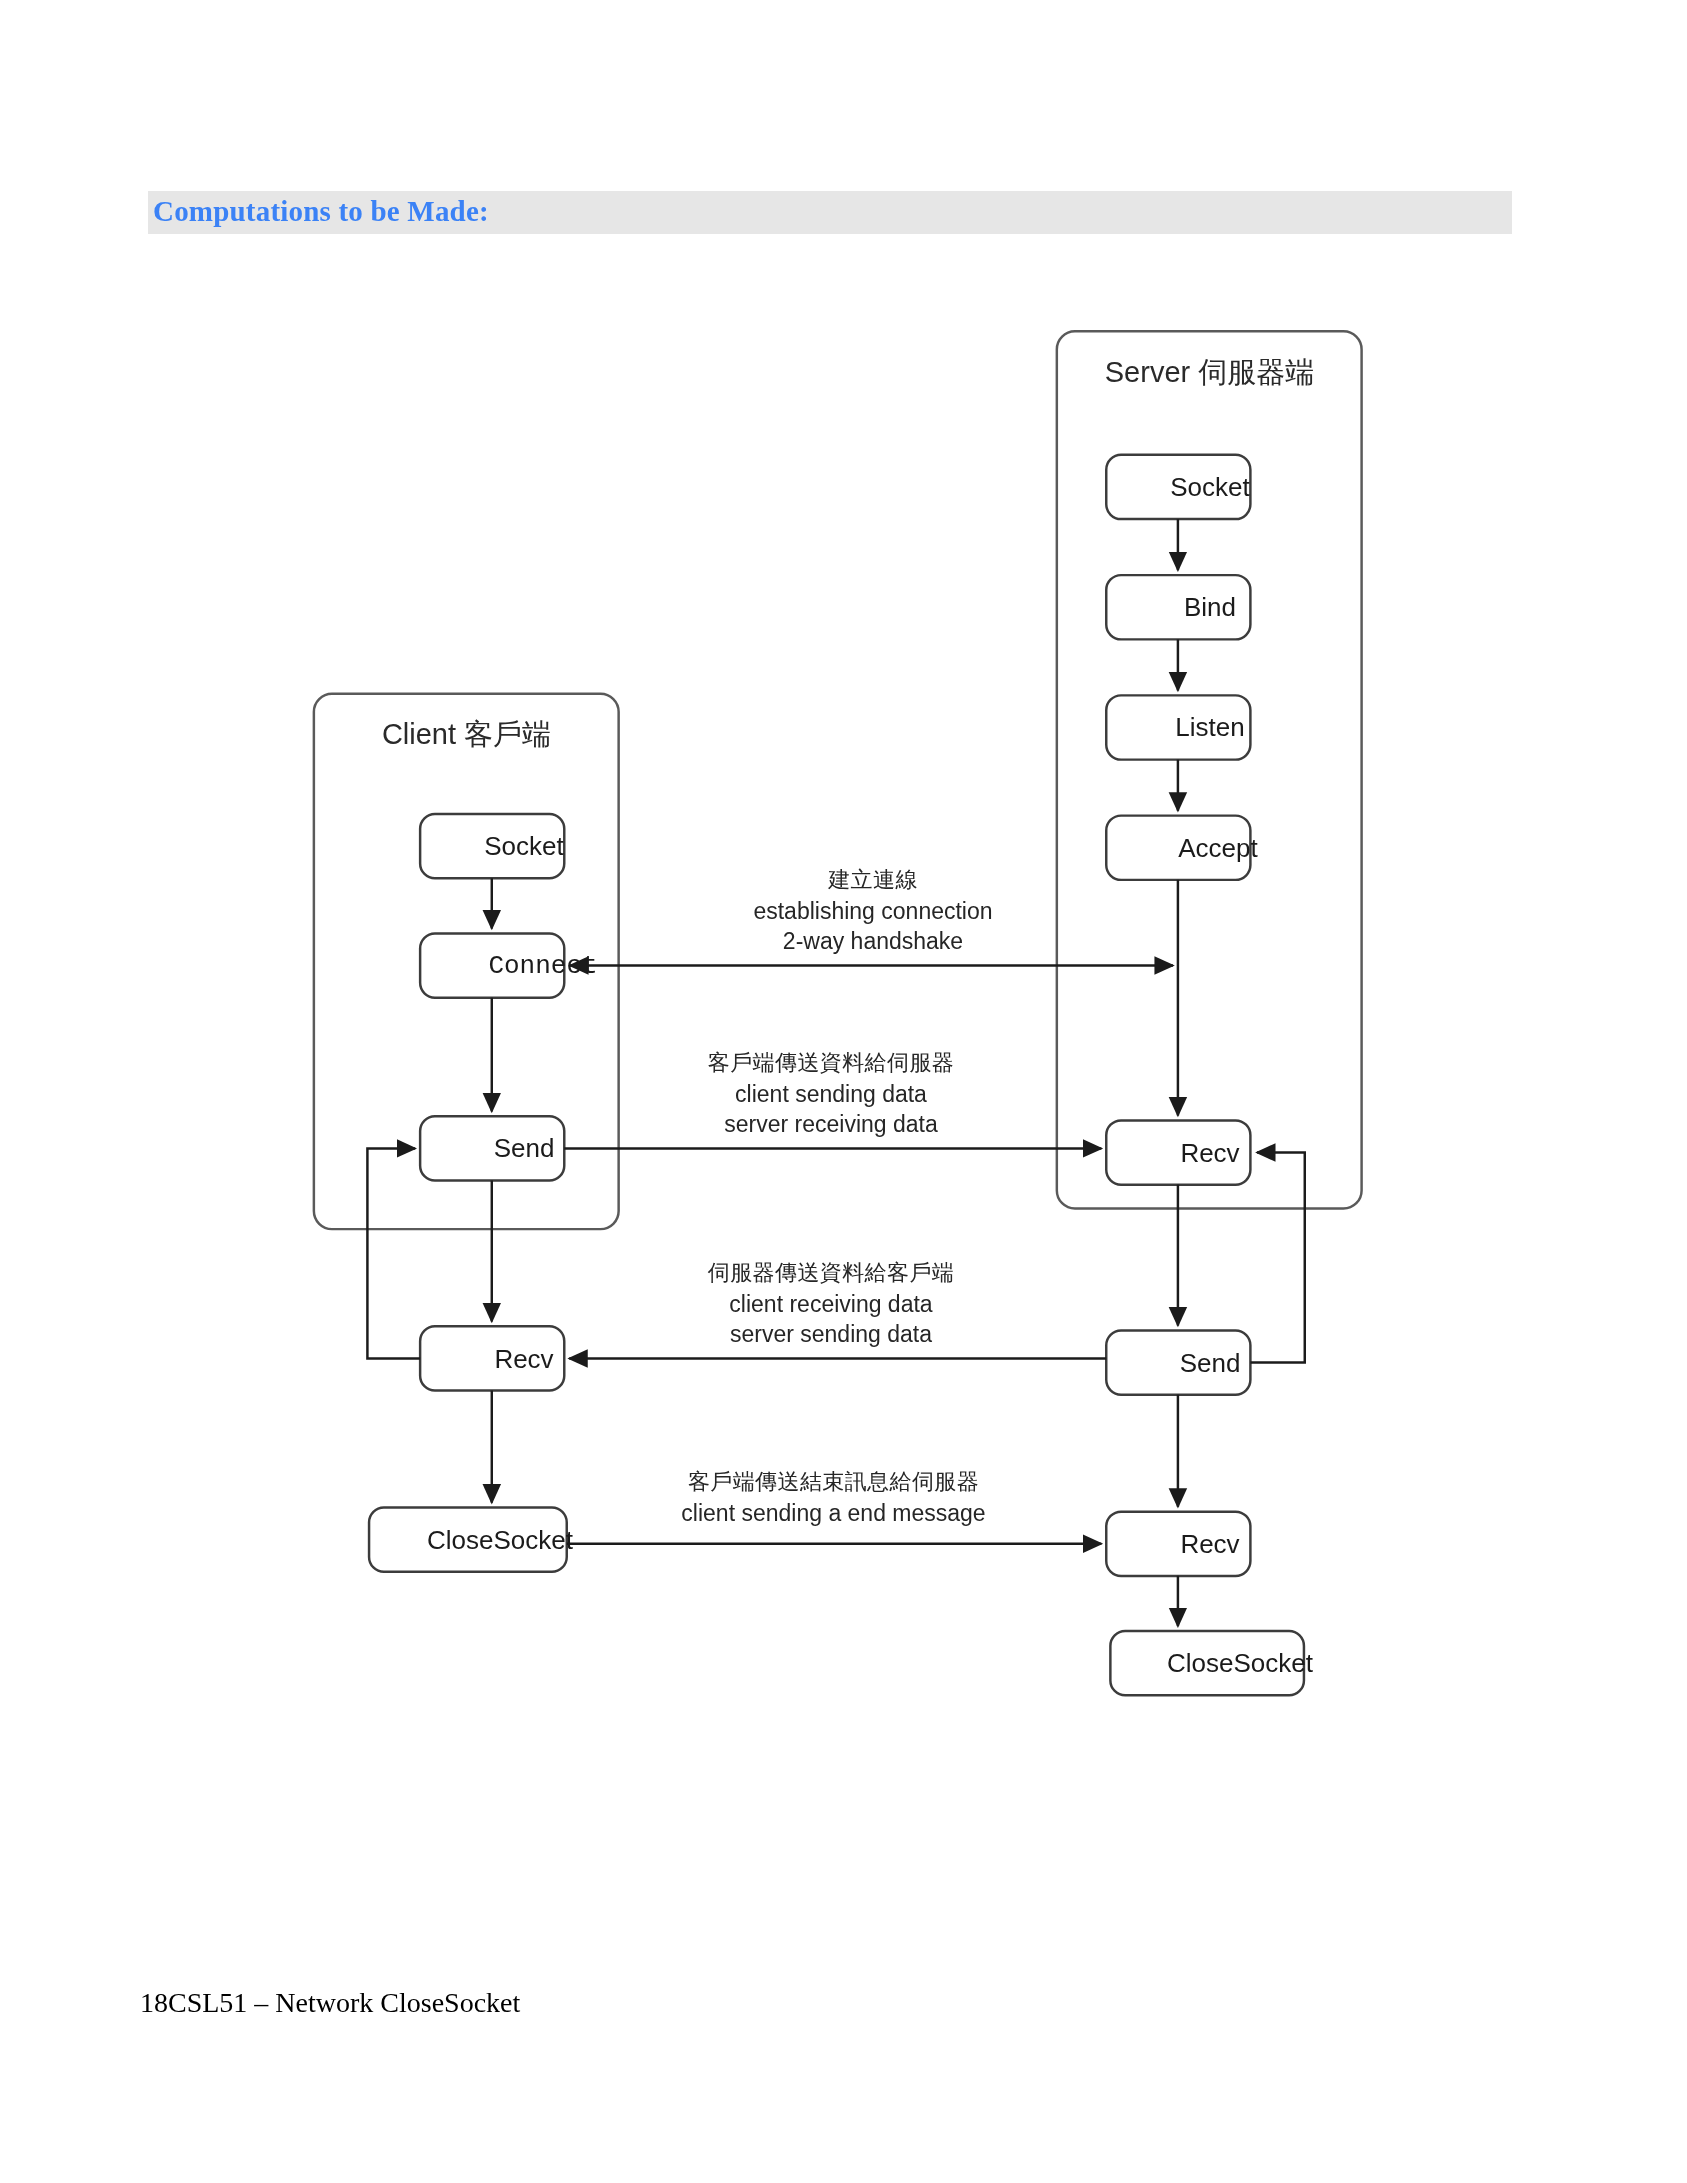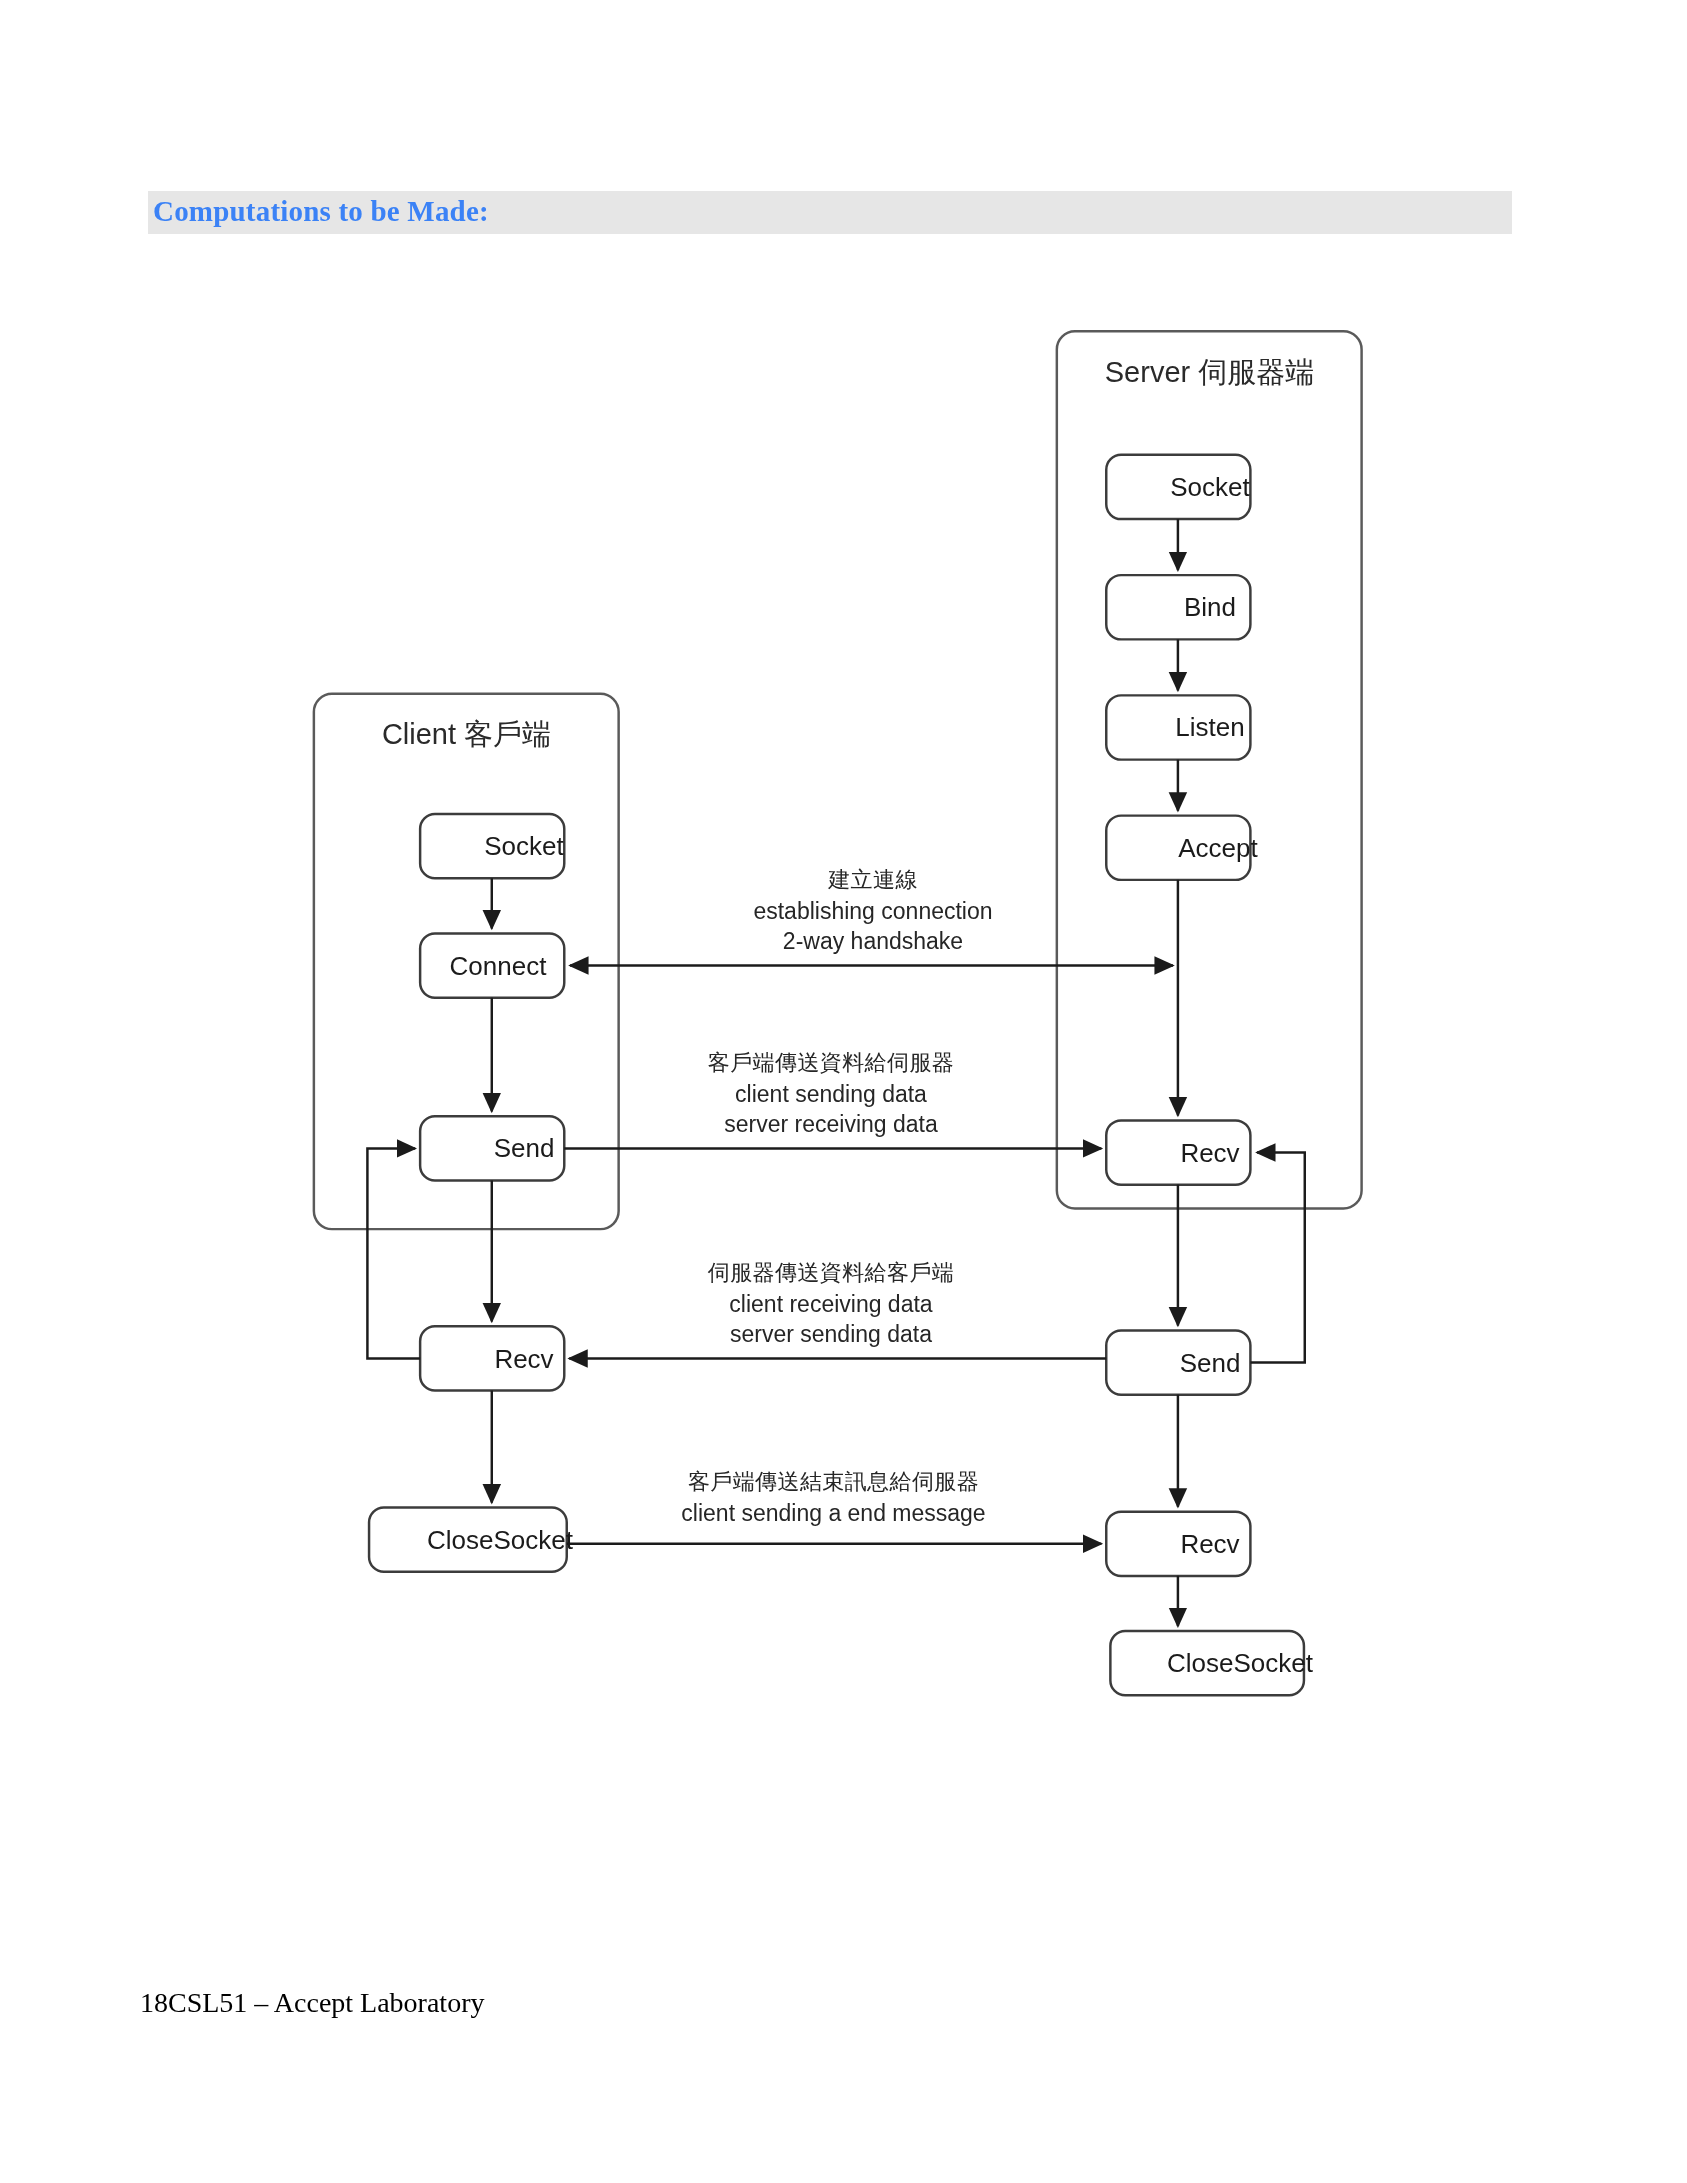--- a/index.html
+++ b/index.html
@@ -167,21 +167,21 @@
   <div class="node-label" style="left:1106px; top:183px; width:144px; height:64px;">Socket</div>
   <div class="node-label" style="left:1106px; top:303px; width:144px; height:64px;">Bind</div>
   <div class="node-label" style="left:1106px; top:423px; width:144px; height:64px;">Listen</div>
   <div class="node-label" style="left:1106px; top:544px; width:160px; height:64px;">Accept</div>
   <div class="node-label" style="left:1106px; top:849px; width:144px; height:64px;">Recv</div>
   <div class="node-label" style="left:1106px; top:1059px; width:144px; height:64px;">Send</div>
   <div class="node-label" style="left:1106px; top:1240px; width:144px; height:64px;">Recv</div>
   <div class="node-label" style="left:1111px; top:1359px; width:194px; height:64px;">CloseSocket</div>
 
   <div class="node-label" style="left:420px; top:542px; width:144px; height:64px;">Socket</div>
-  <div class="node-label" style="left:396px; top:662px; width:140px; height:64px;">Connect</div>
+  <div class="node-label" style="left:441px; top:662px; width:140px; height:64px;font-family:Liberation Mono, monospace;">Connect</div>
   <div class="node-label" style="left:420px; top:844px; width:144px; height:64px;">Send</div>
   <div class="node-label" style="left:420px; top:1055px; width:144px; height:64px;">Recv</div>
   <div class="node-label" style="left:369px; top:1236px; width:198px; height:64px;">CloseSocket</div>
 
   <div class="edge-annotation" style="left:681px; top:593px; width:384px;">
     <div class="cjk-line">建立連線</div>
     <div>establishing connection</div>
     <div>2-way handshake</div>
   </div>
 
@@ -197,14 +197,14 @@
     <div>server sending data</div>
   </div>
 
   <div class="edge-annotation" style="left:615px; top:1195px; width:437px;">
     <div class="cjk-line">客戶端傳送結束訊息給伺服器</div>
     <div>client sending a end message</div>
   </div>
 
 </div>
 
-<div class="footer-text">18CSL51 – Accept Laboratory</div>
+<div class="footer-text">18CSL51 – Network CloseSocket</div>
 
 
 </body></html>

